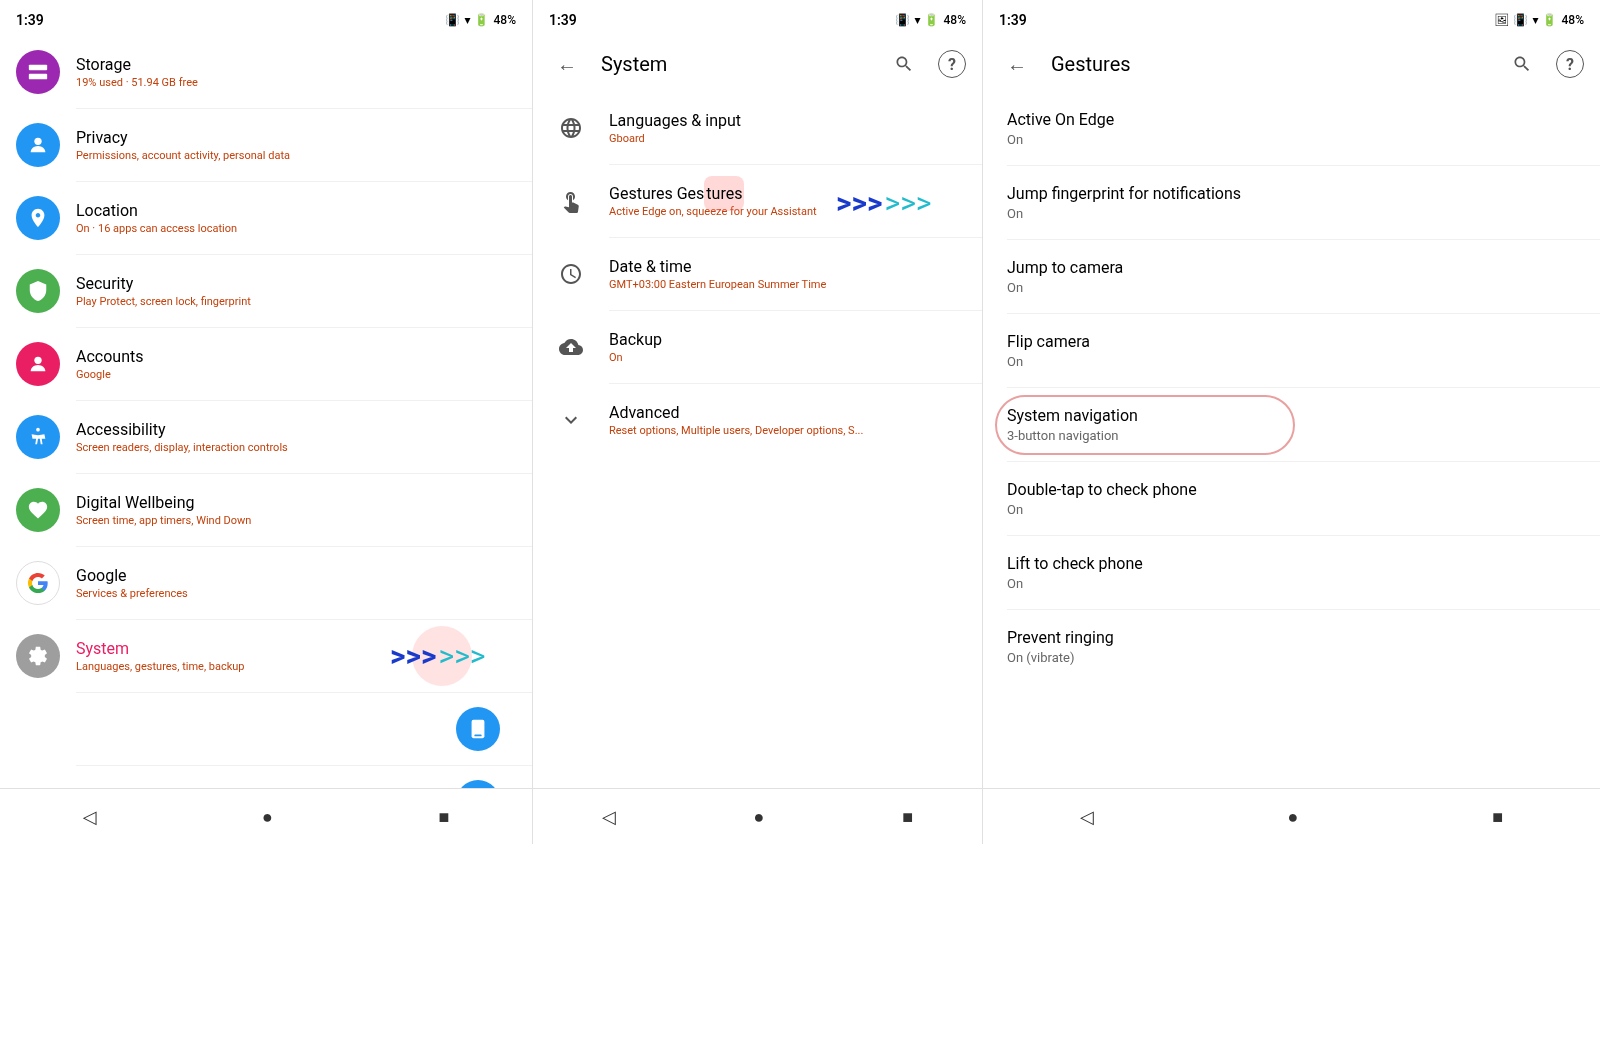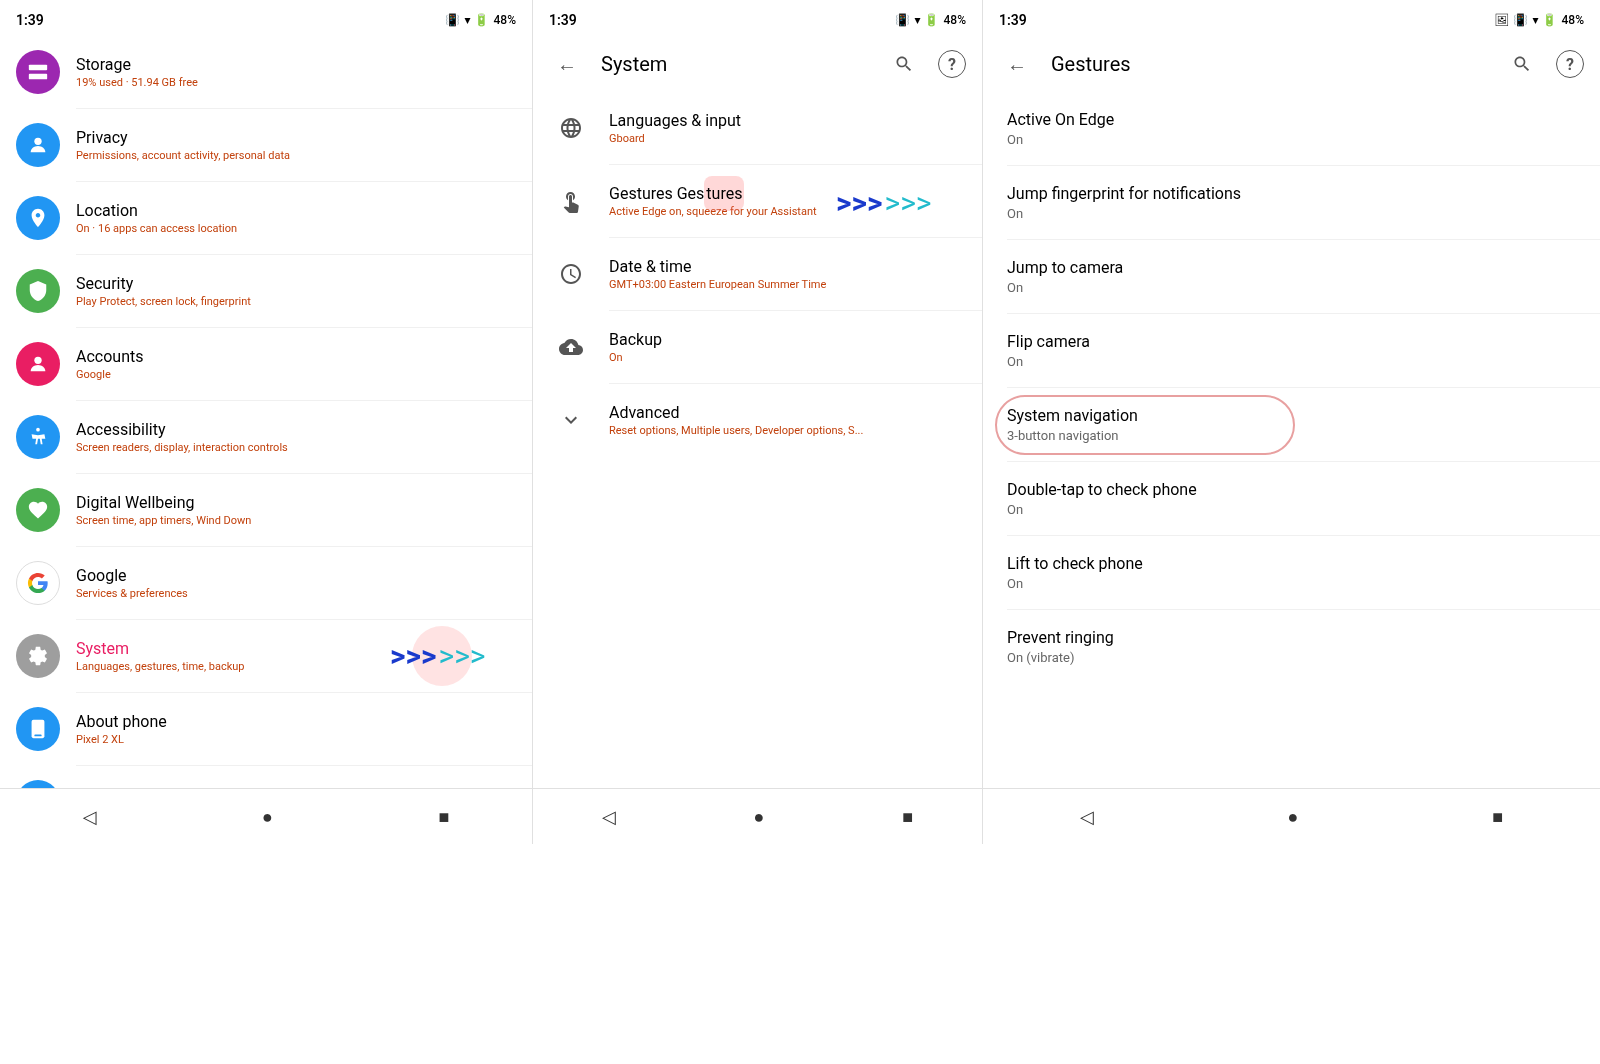--- a/index.html
+++ b/index.html
@@ -45,20 +45,21 @@
     
     .settings-list { flex: 1; overflow-y: auto; padding-bottom: 60px; }
 
     .settings-item {
       display: flex;
       align-items: center;
       padding: 14px 16px;
       min-height: 72px;
       cursor: pointer;
       position: relative;
+      justify-content: flex-end;
     }
 
     .settings-icon {
       width: 44px;
       height: 44px;
       border-radius: 50%;
       display: flex;
       align-items: center;
       justify-content: center;
       margin-right: 16px;
@@ -292,24 +293,20 @@
       </div>
       <div class="divider"></div>
 
       <div class="settings-item">
         <div class="settings-icon" style="background:#2196f3;">
           <svg width="22" height="22" viewBox="0 0 24 24" fill="white">
               <rect x="5" y="2" width="14" height="20" rx="2"></rect>
               <rect x="8" y="18" width="8" height="2" rx="1" fill="#2196f3"></rect>
             </svg>
         </div>
-        <div class="settings-text">
-          <div class="settings-title">About phone</div>
-          <div class="settings-subtitle">Pixel 2 XL</div>
-        </div>
       </div>
       <div class="divider"></div>
 
       <div class="settings-item">
         <div class="settings-icon" style="background:#2196f3;">
           <svg width="22" height="22" viewBox="0 0 24 24" fill="white">
               <path d="M12 2C6.48 2 2 6.48 2 12s4.48 10 10 10 10-4.48 10-10S17.52 2 12 2zm1 15h-2v-6h2v6zm0-8h-2V7h2v2z"></path>
             </svg>
         </div>
       </div>

